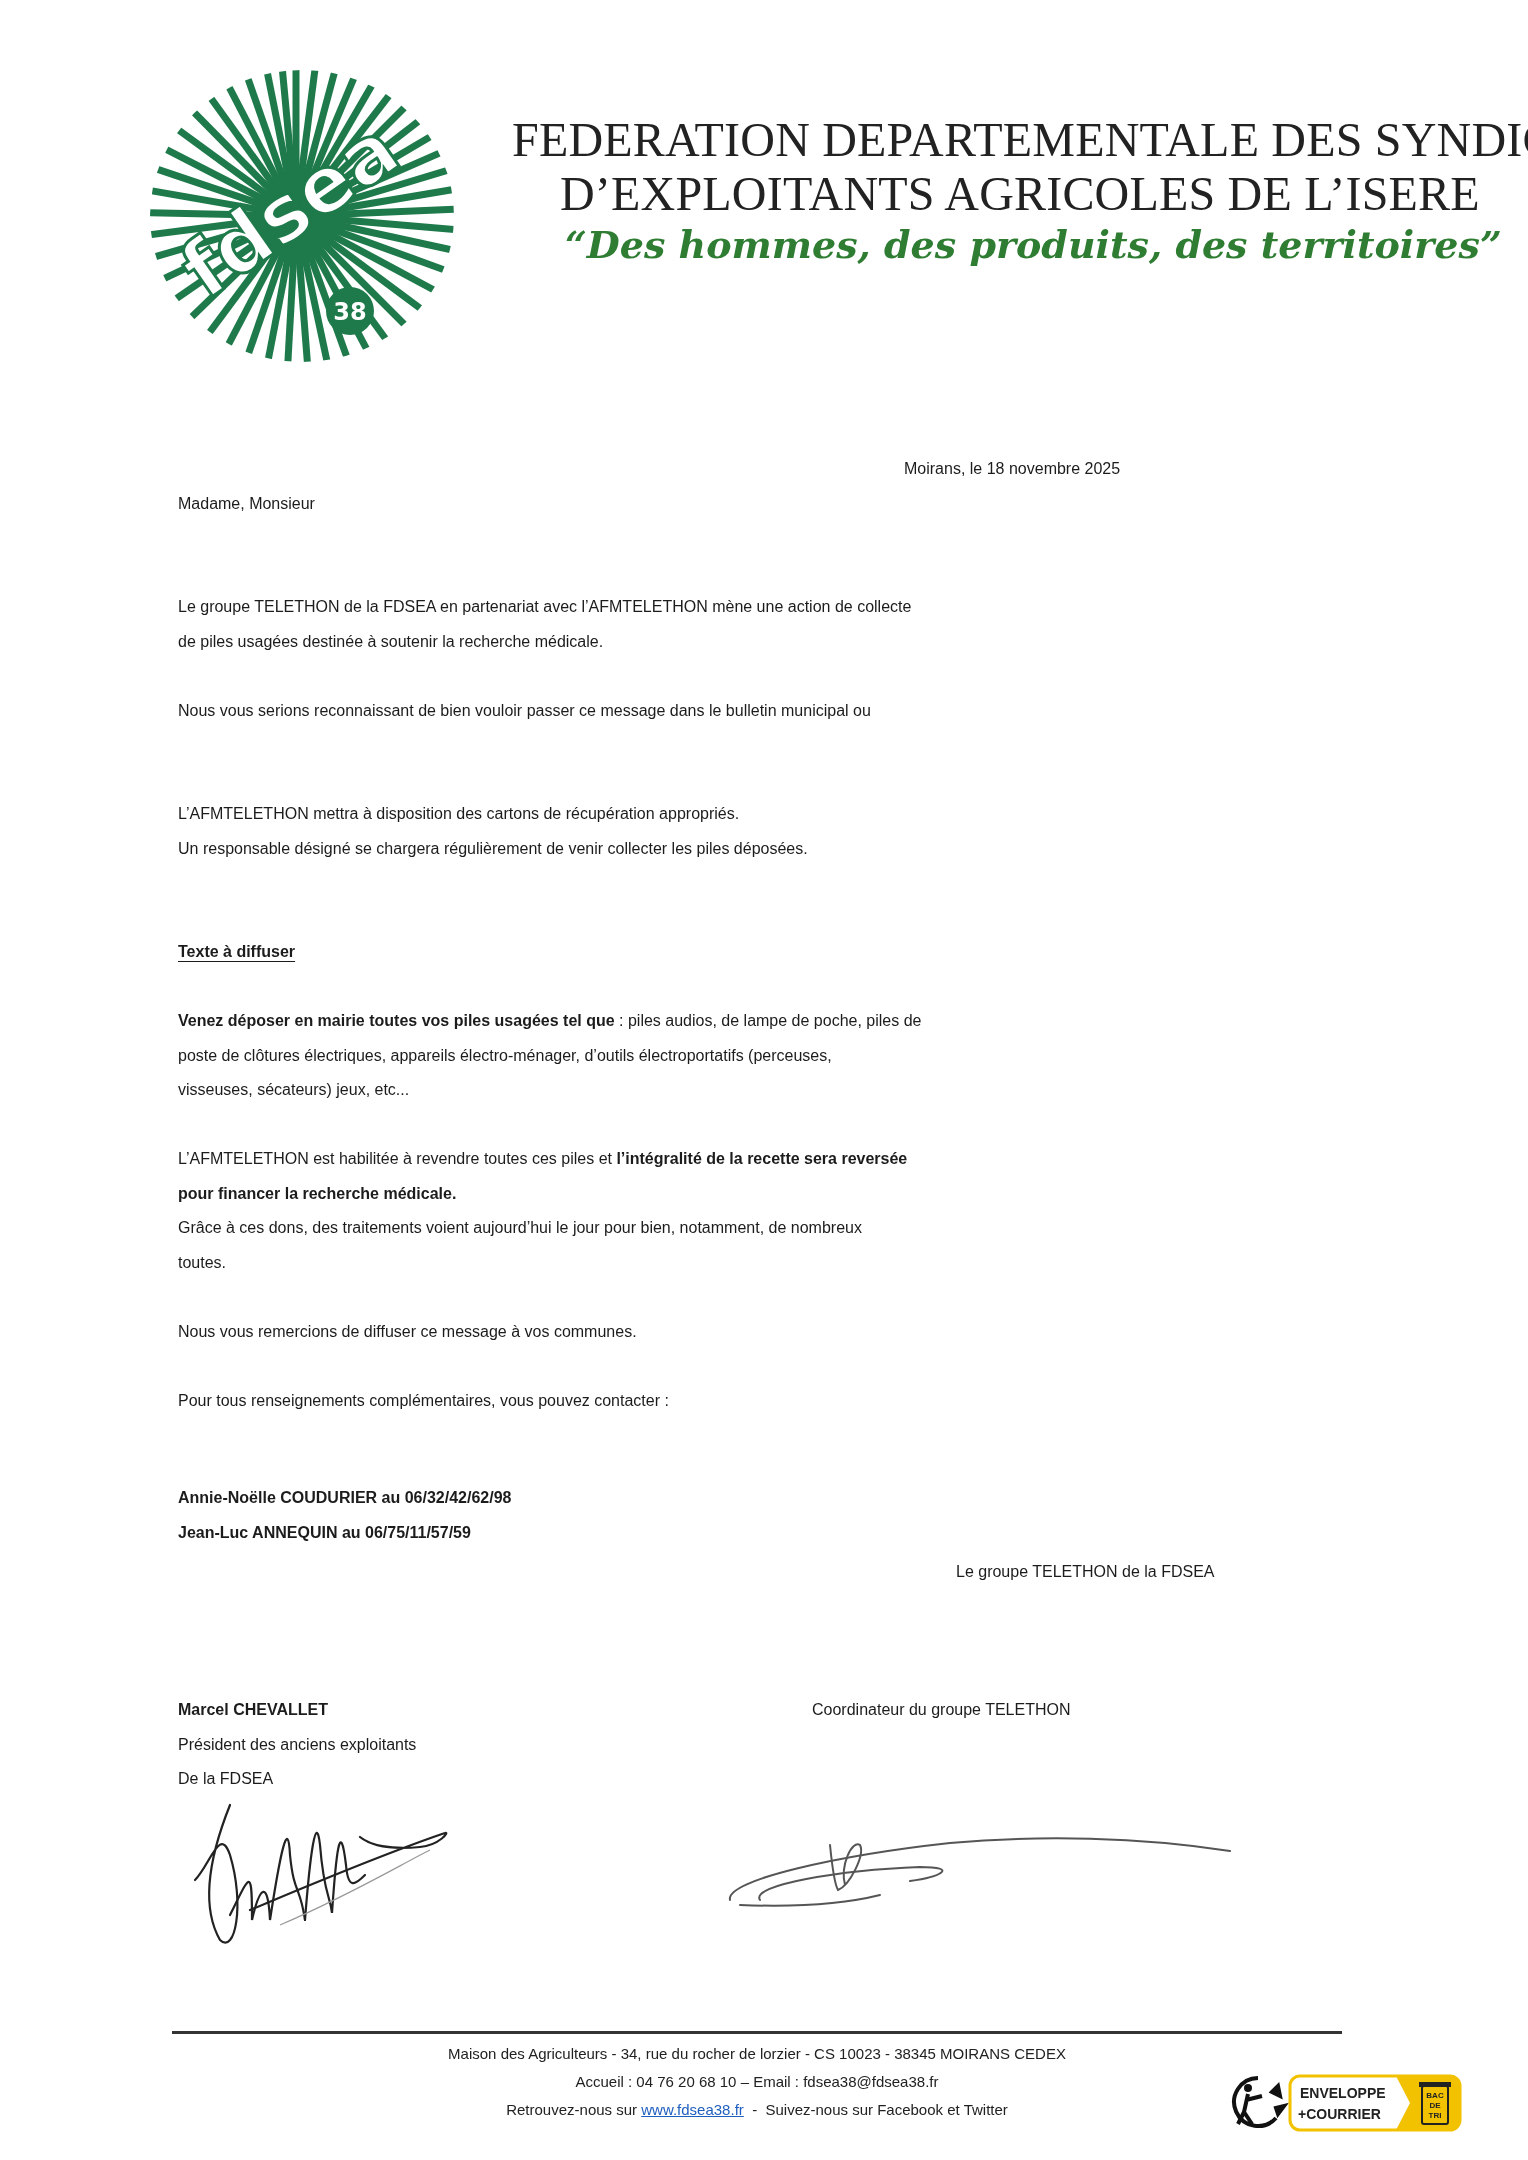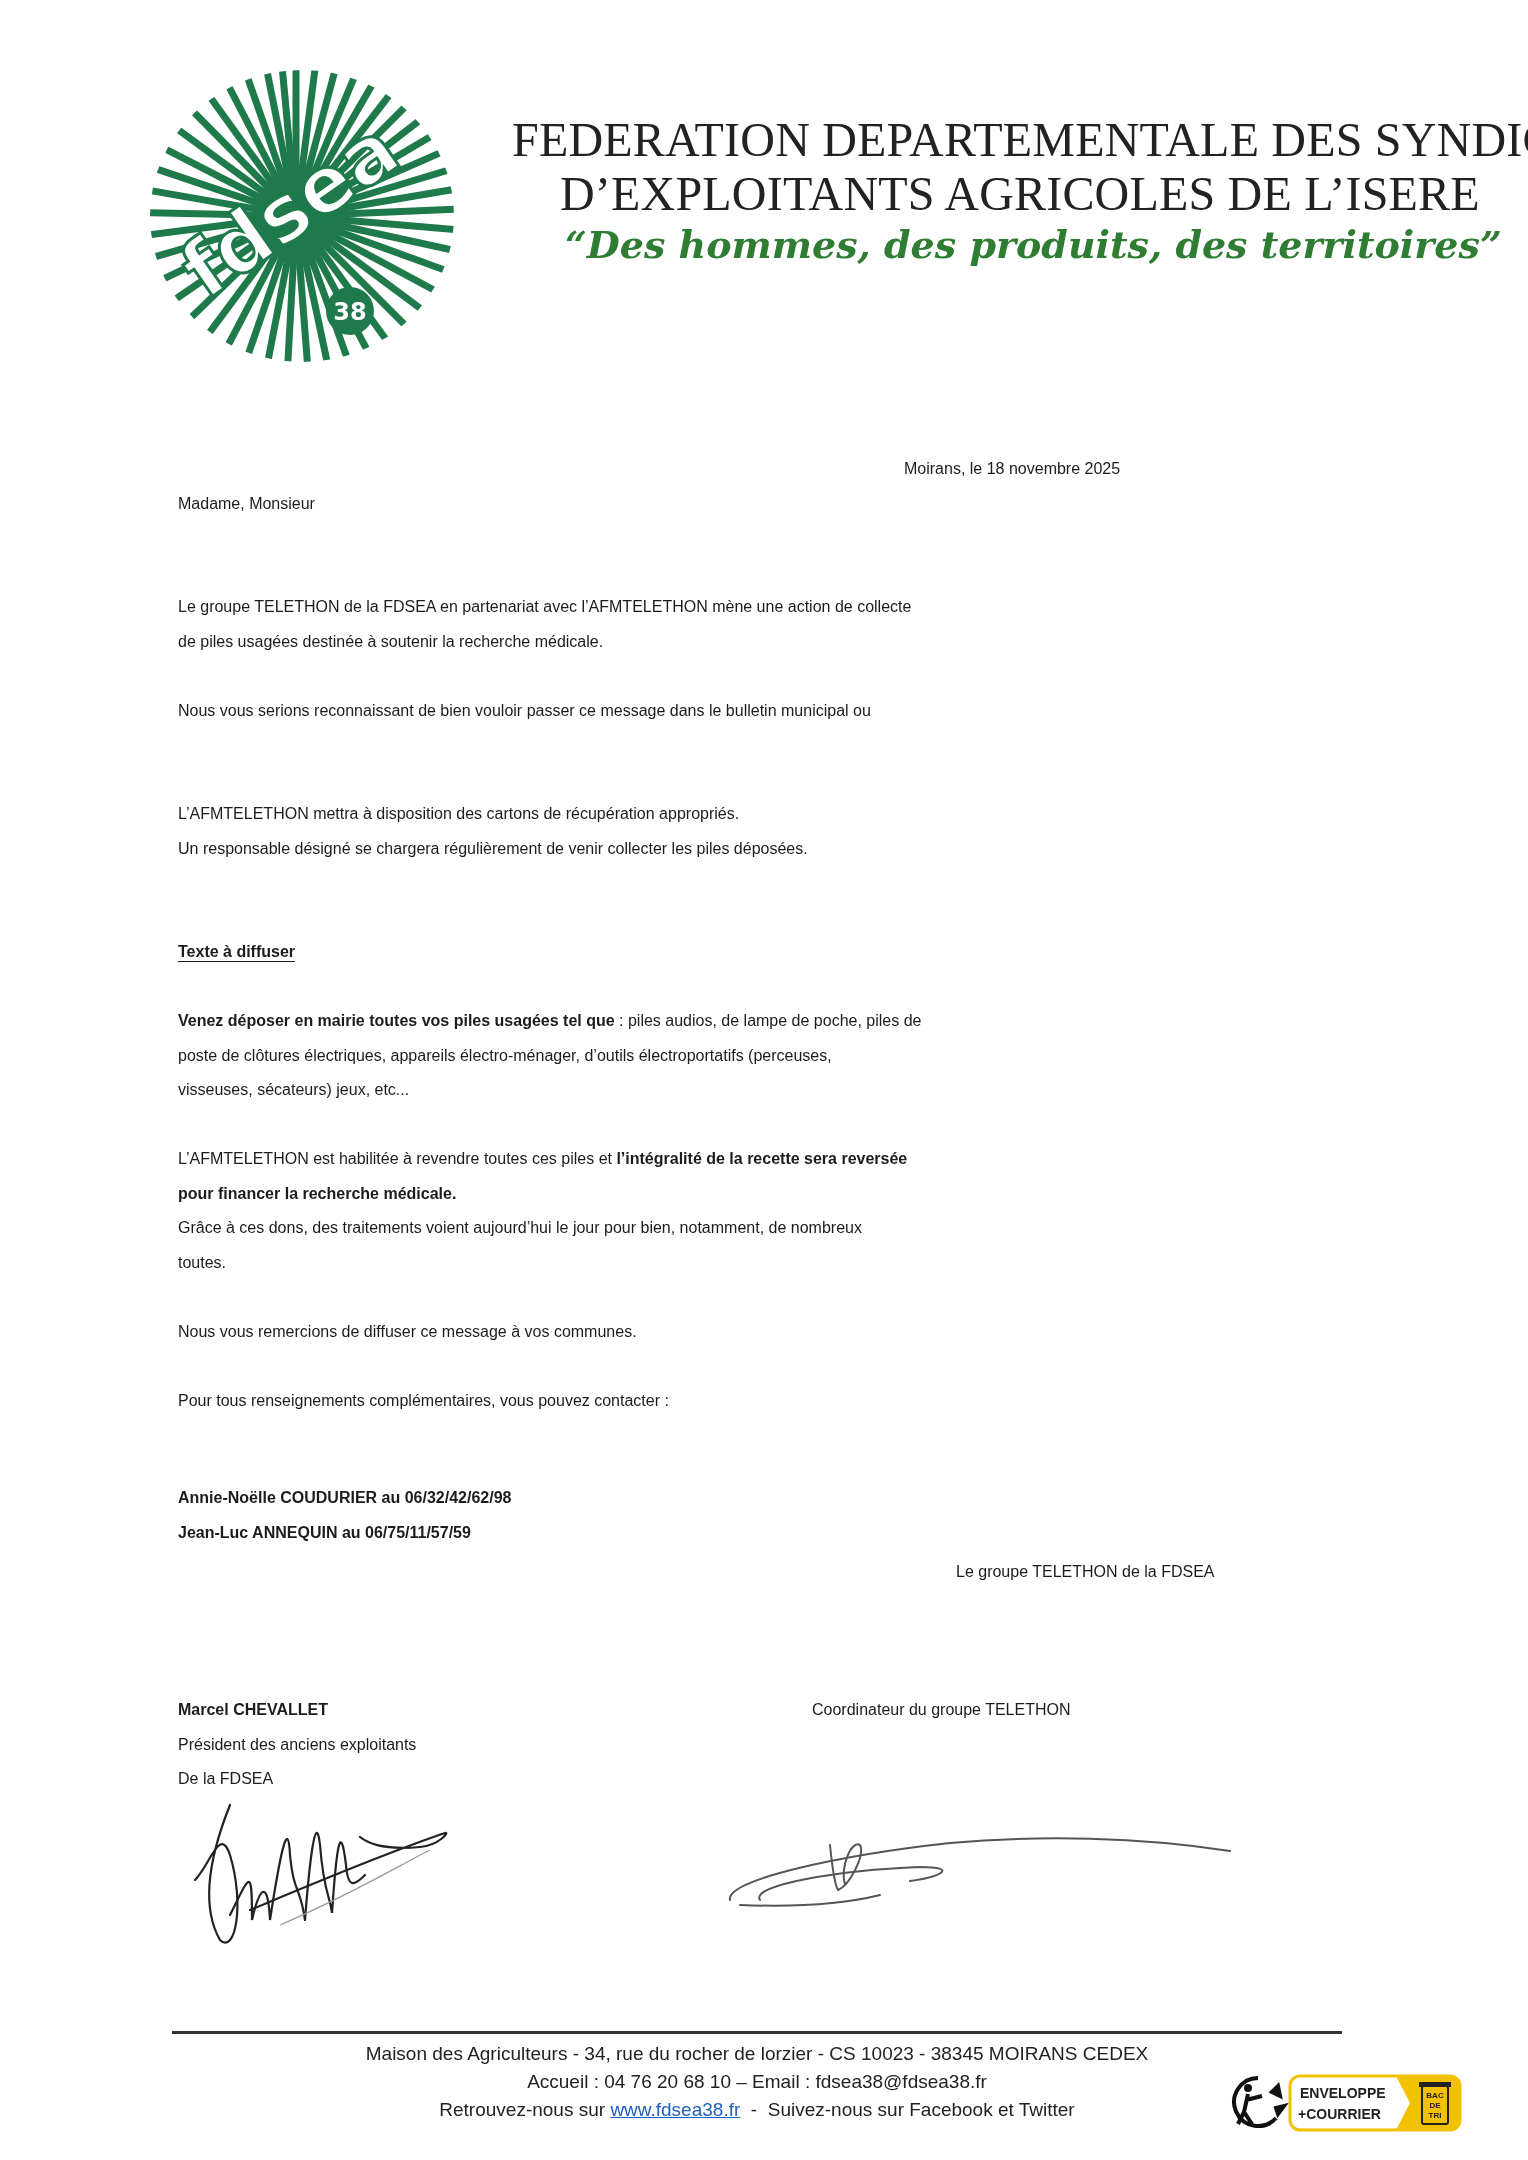--- a/index.html
+++ b/index.html
@@ -8,21 +8,21 @@
   .abs { position:absolute; }
   .logo { left:146px; top:66px; width:312px; height:300px; }
   .org-line { font-family:Liberation Serif, serif; font-size:48px; color:#222; letter-spacing:0.2px;
               white-space:nowrap; transform-origin:left top; }
   .motto { font-family:"DejaVu Serif", serif; font-style:italic; font-weight:bold; font-size:38px;
            color:#2e7d32; white-space:nowrap; }
   .txt { font-size:16px; line-height:34.5px; color:#1c1c1c; white-space:nowrap; }
   .b { font-weight:bold; }
   .u { text-decoration:underline; text-underline-offset:4px; }
   .footer-rule { left:172px; top:2031px; width:1170px; height:3px; background:#333; }
-  .ft { font-size:19px; color:#222; white-space:nowrap; text-align:center; }
+  .ft { font-size:15px; color:#222; white-space:nowrap; text-align:center; }
   .link { color:#1f5fbf; text-decoration:underline; }
   .badge { left:1226px; top:2072px; width:240px; height:60px; }
 </style>
 </head>
 <body>
 
 <div class="abs logo">
   <svg width="312" height="300" viewBox="0 0 312 300">
     <defs>
       <clipPath id="ell">

